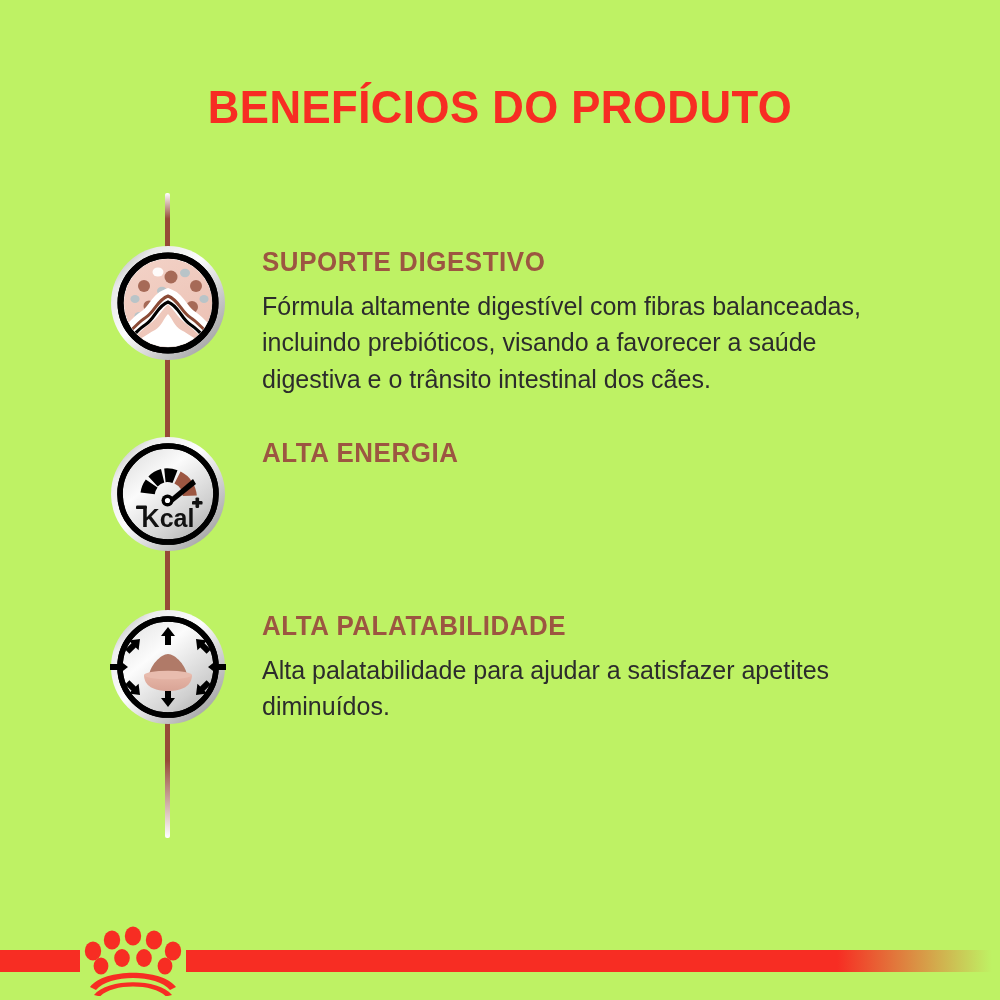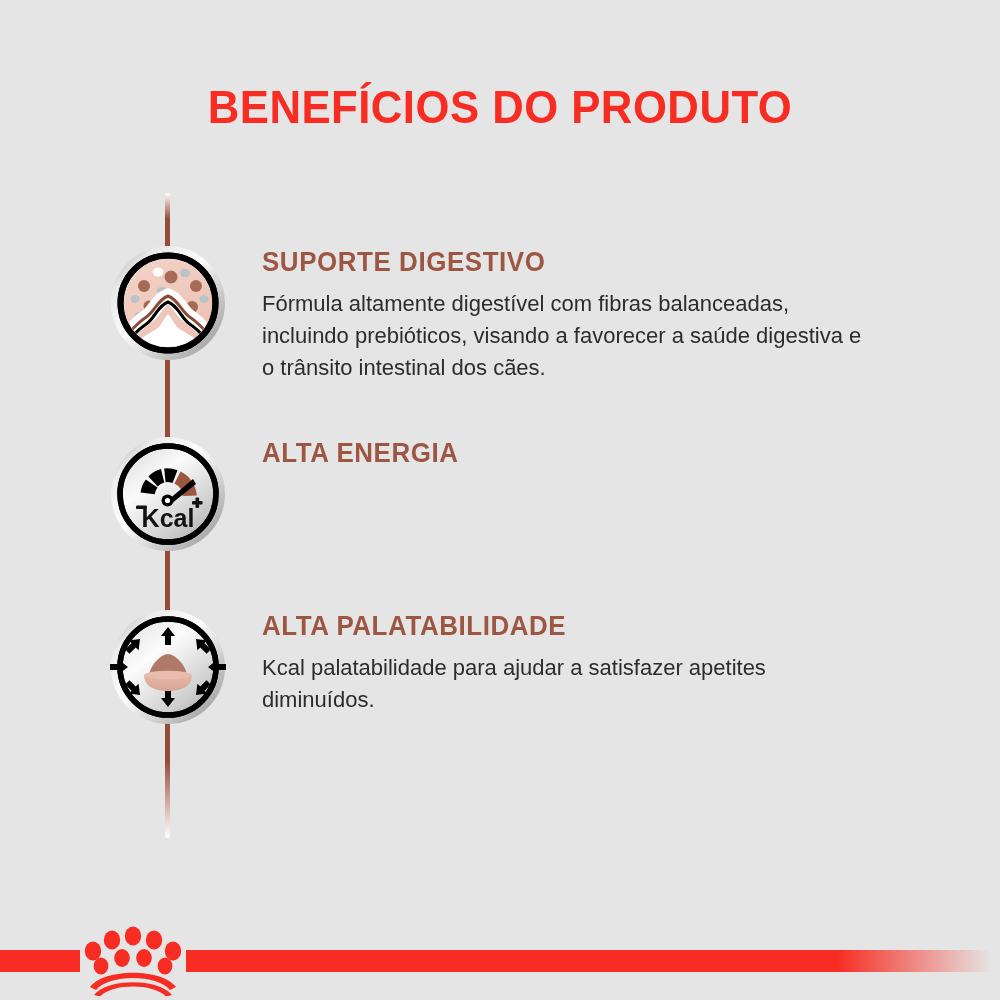--- a/index.html
+++ b/index.html
@@ -7,21 +7,21 @@
     padding: 0;
     background: #ffffff;
   }
   body {
     font-family: "Liberation Sans", sans-serif;
   }
   .page {
     position: relative;
     width: 1000px;
     height: 1000px;
-    background: #e5e5e5;
+    background: #bef264;
     overflow: hidden;
   }
 
   
   .page-title {
     position: absolute;
     top: 82px;
     left: 0;
     width: 1000px;
     text-align: center;
@@ -86,21 +86,21 @@
     transform: scaleX(0.96);
     transform-origin: left top;
     margin: 0 0 10px 0;
     line-height: 1.1;
     white-space: nowrap;
   }
   .benefit-body {
     color: #2C2C2C;
     font-family: "Liberation Sans", sans-serif;
     font-weight: 400;
-    font-size: 22px;
+    font-size: 25px;
     line-height: 1.46;
     margin: 0;
     max-width: 600px;
   }
 
   
   .footer-bar-left {
     position: absolute;
     left: 0;
     top: 950px;
@@ -304,21 +304,21 @@
 
         <path d="M40 69 C 40 58 52 46 59 46 C 66 46 78 58 78 69 Z" fill="#b07a68"></path>
         <path d="M35 67 L 83 67 C 83 78 73 83 59 83 C 45 83 35 78 35 67 Z" fill="url(#bowlg)"></path>
         <ellipse cx="59" cy="67" rx="24" ry="4.2" fill="#e8bcae"></ellipse>
 
         <circle cx="59" cy="59" r="48" fill="none" stroke="#000000" stroke-width="5.5"></circle>
       </svg>
     </div>
     <div class="benefit-text">
       <div class="benefit-heading">ALTA PALATABILIDADE</div>
-      <p class="benefit-body">Kcal palatabilidade para ajudar a satisfazer apetites diminuídos.</p>
+      <p class="benefit-body">Alta palatabilidade para ajudar a satisfazer apetites diminuídos.</p>
     </div>
   </div>
 
   <div class="footer-bar-left"></div>
   <div class="footer-bar-right"></div>
 
   <div class="crown-logo">
     <svg viewBox="0 0 110 78" xmlns="http://www.w3.org/2000/svg">
       <g fill="#F72D23">
 

